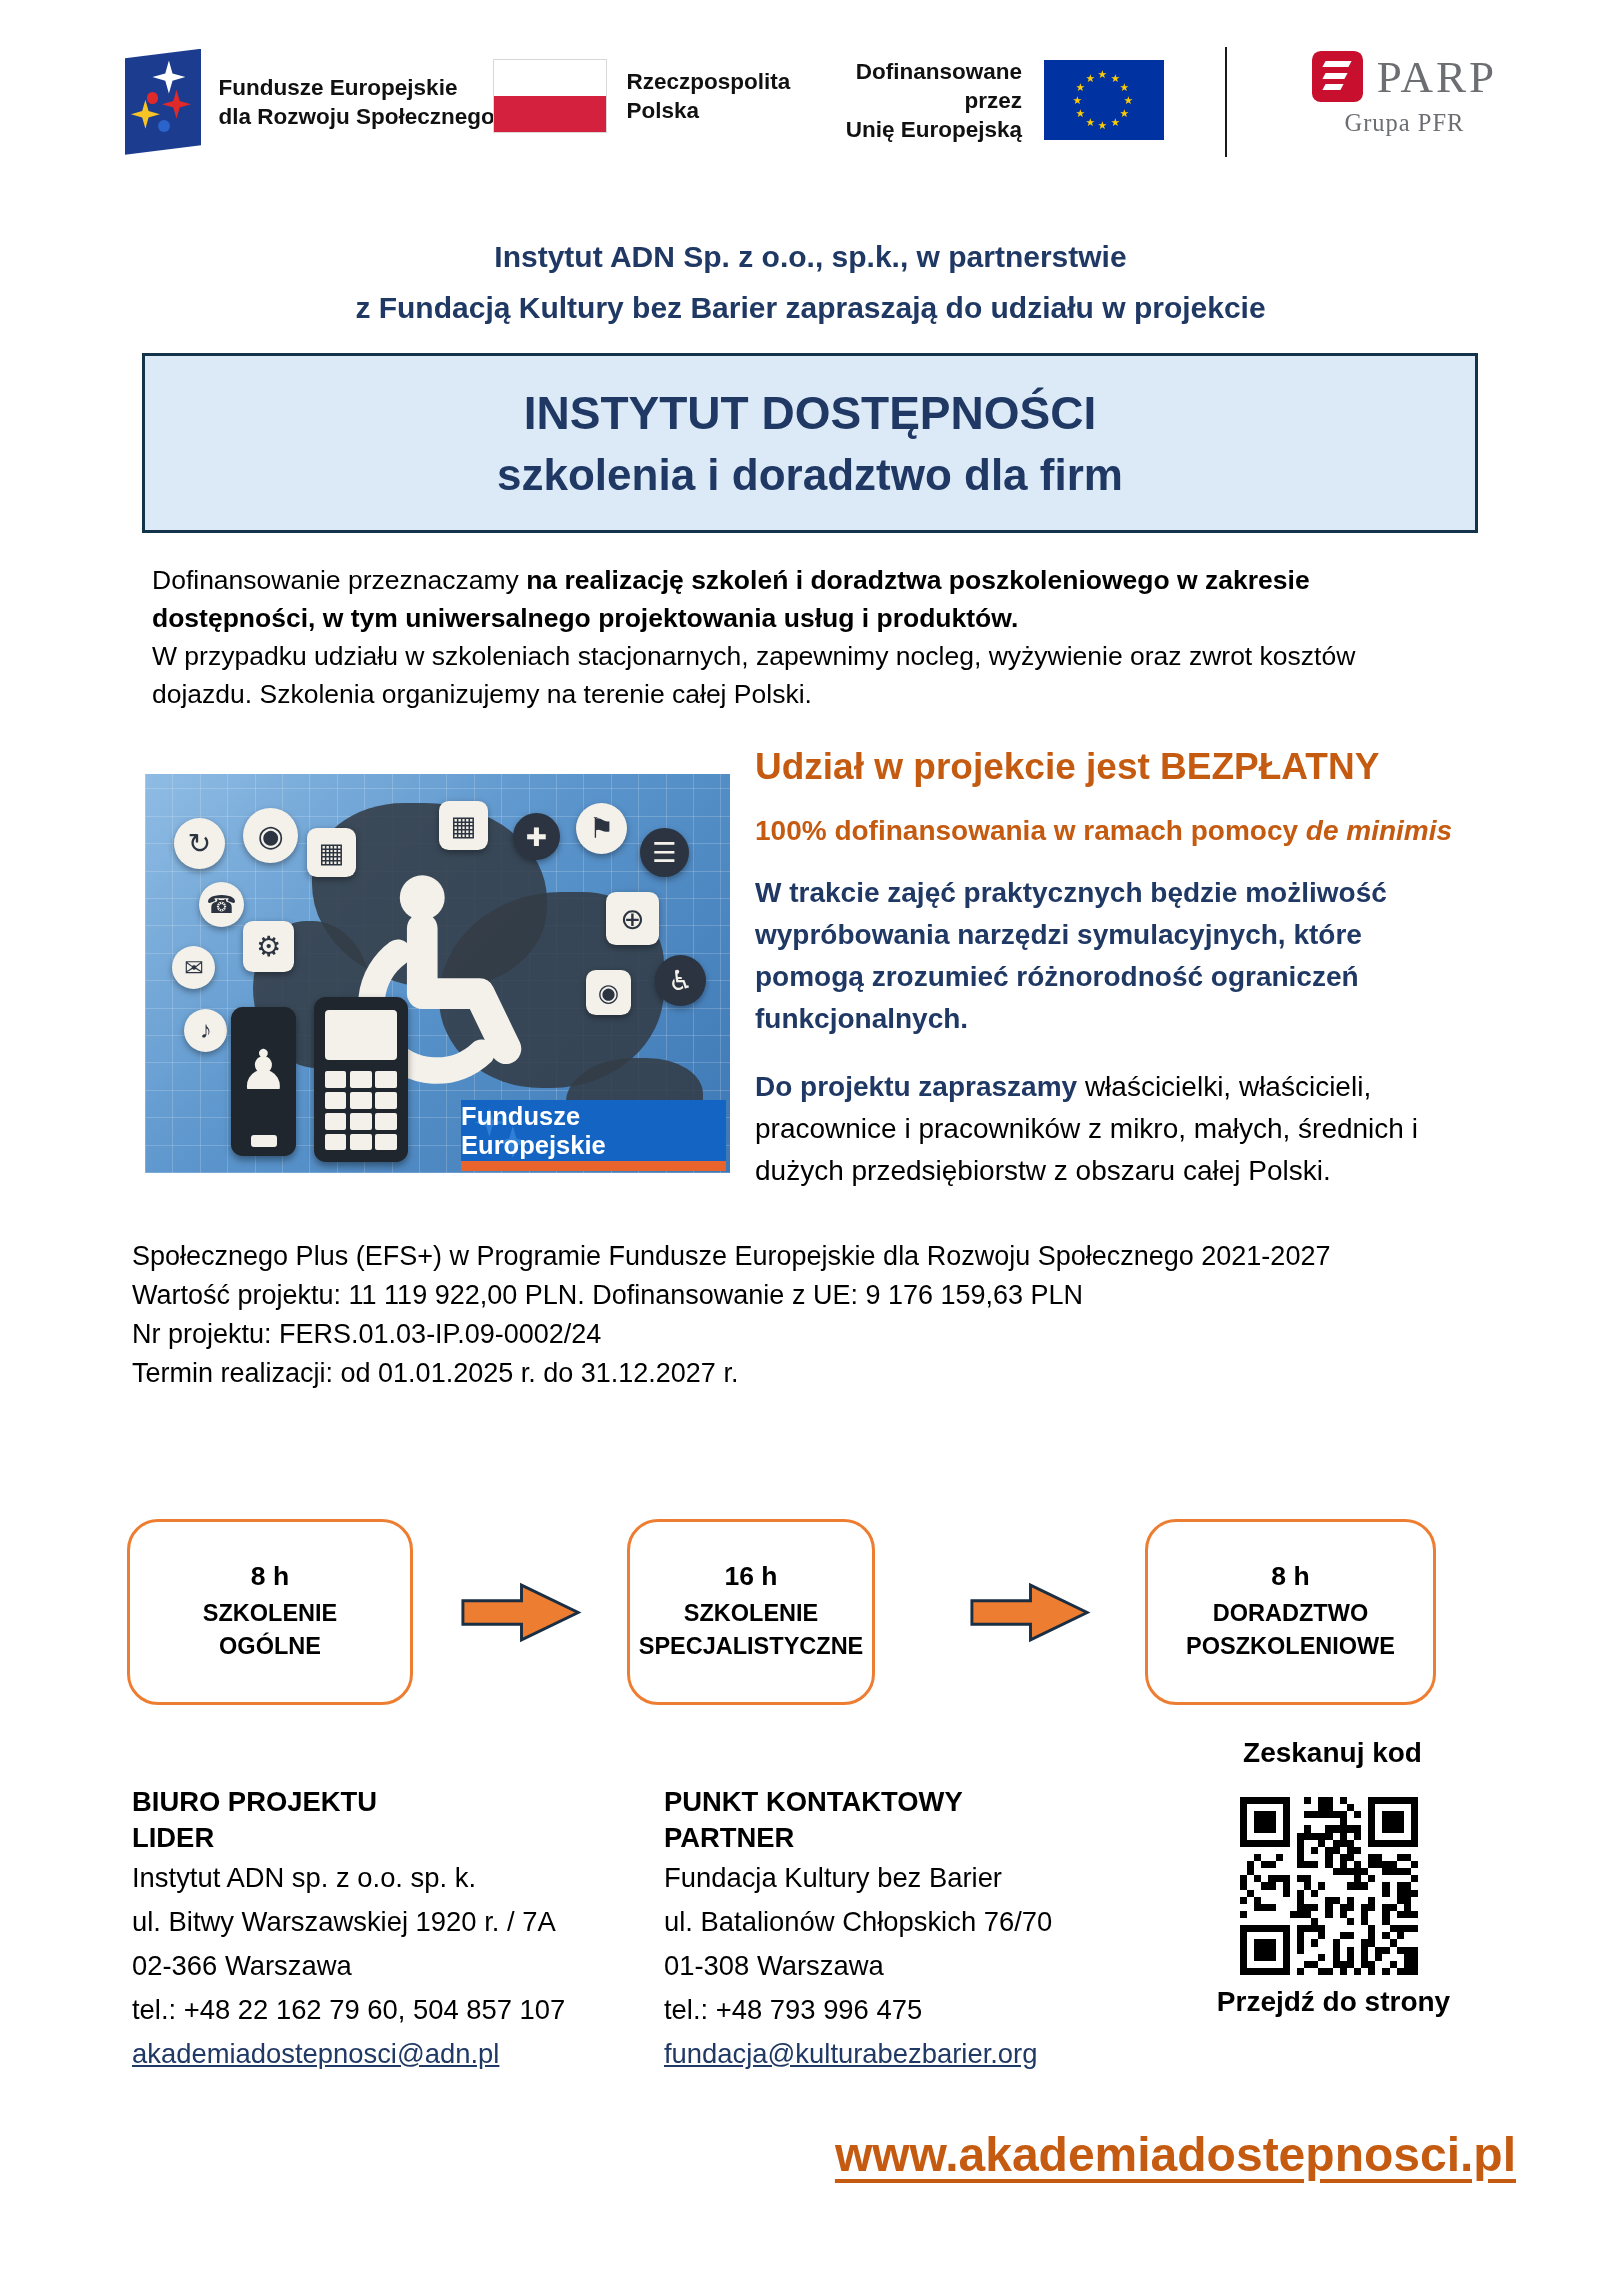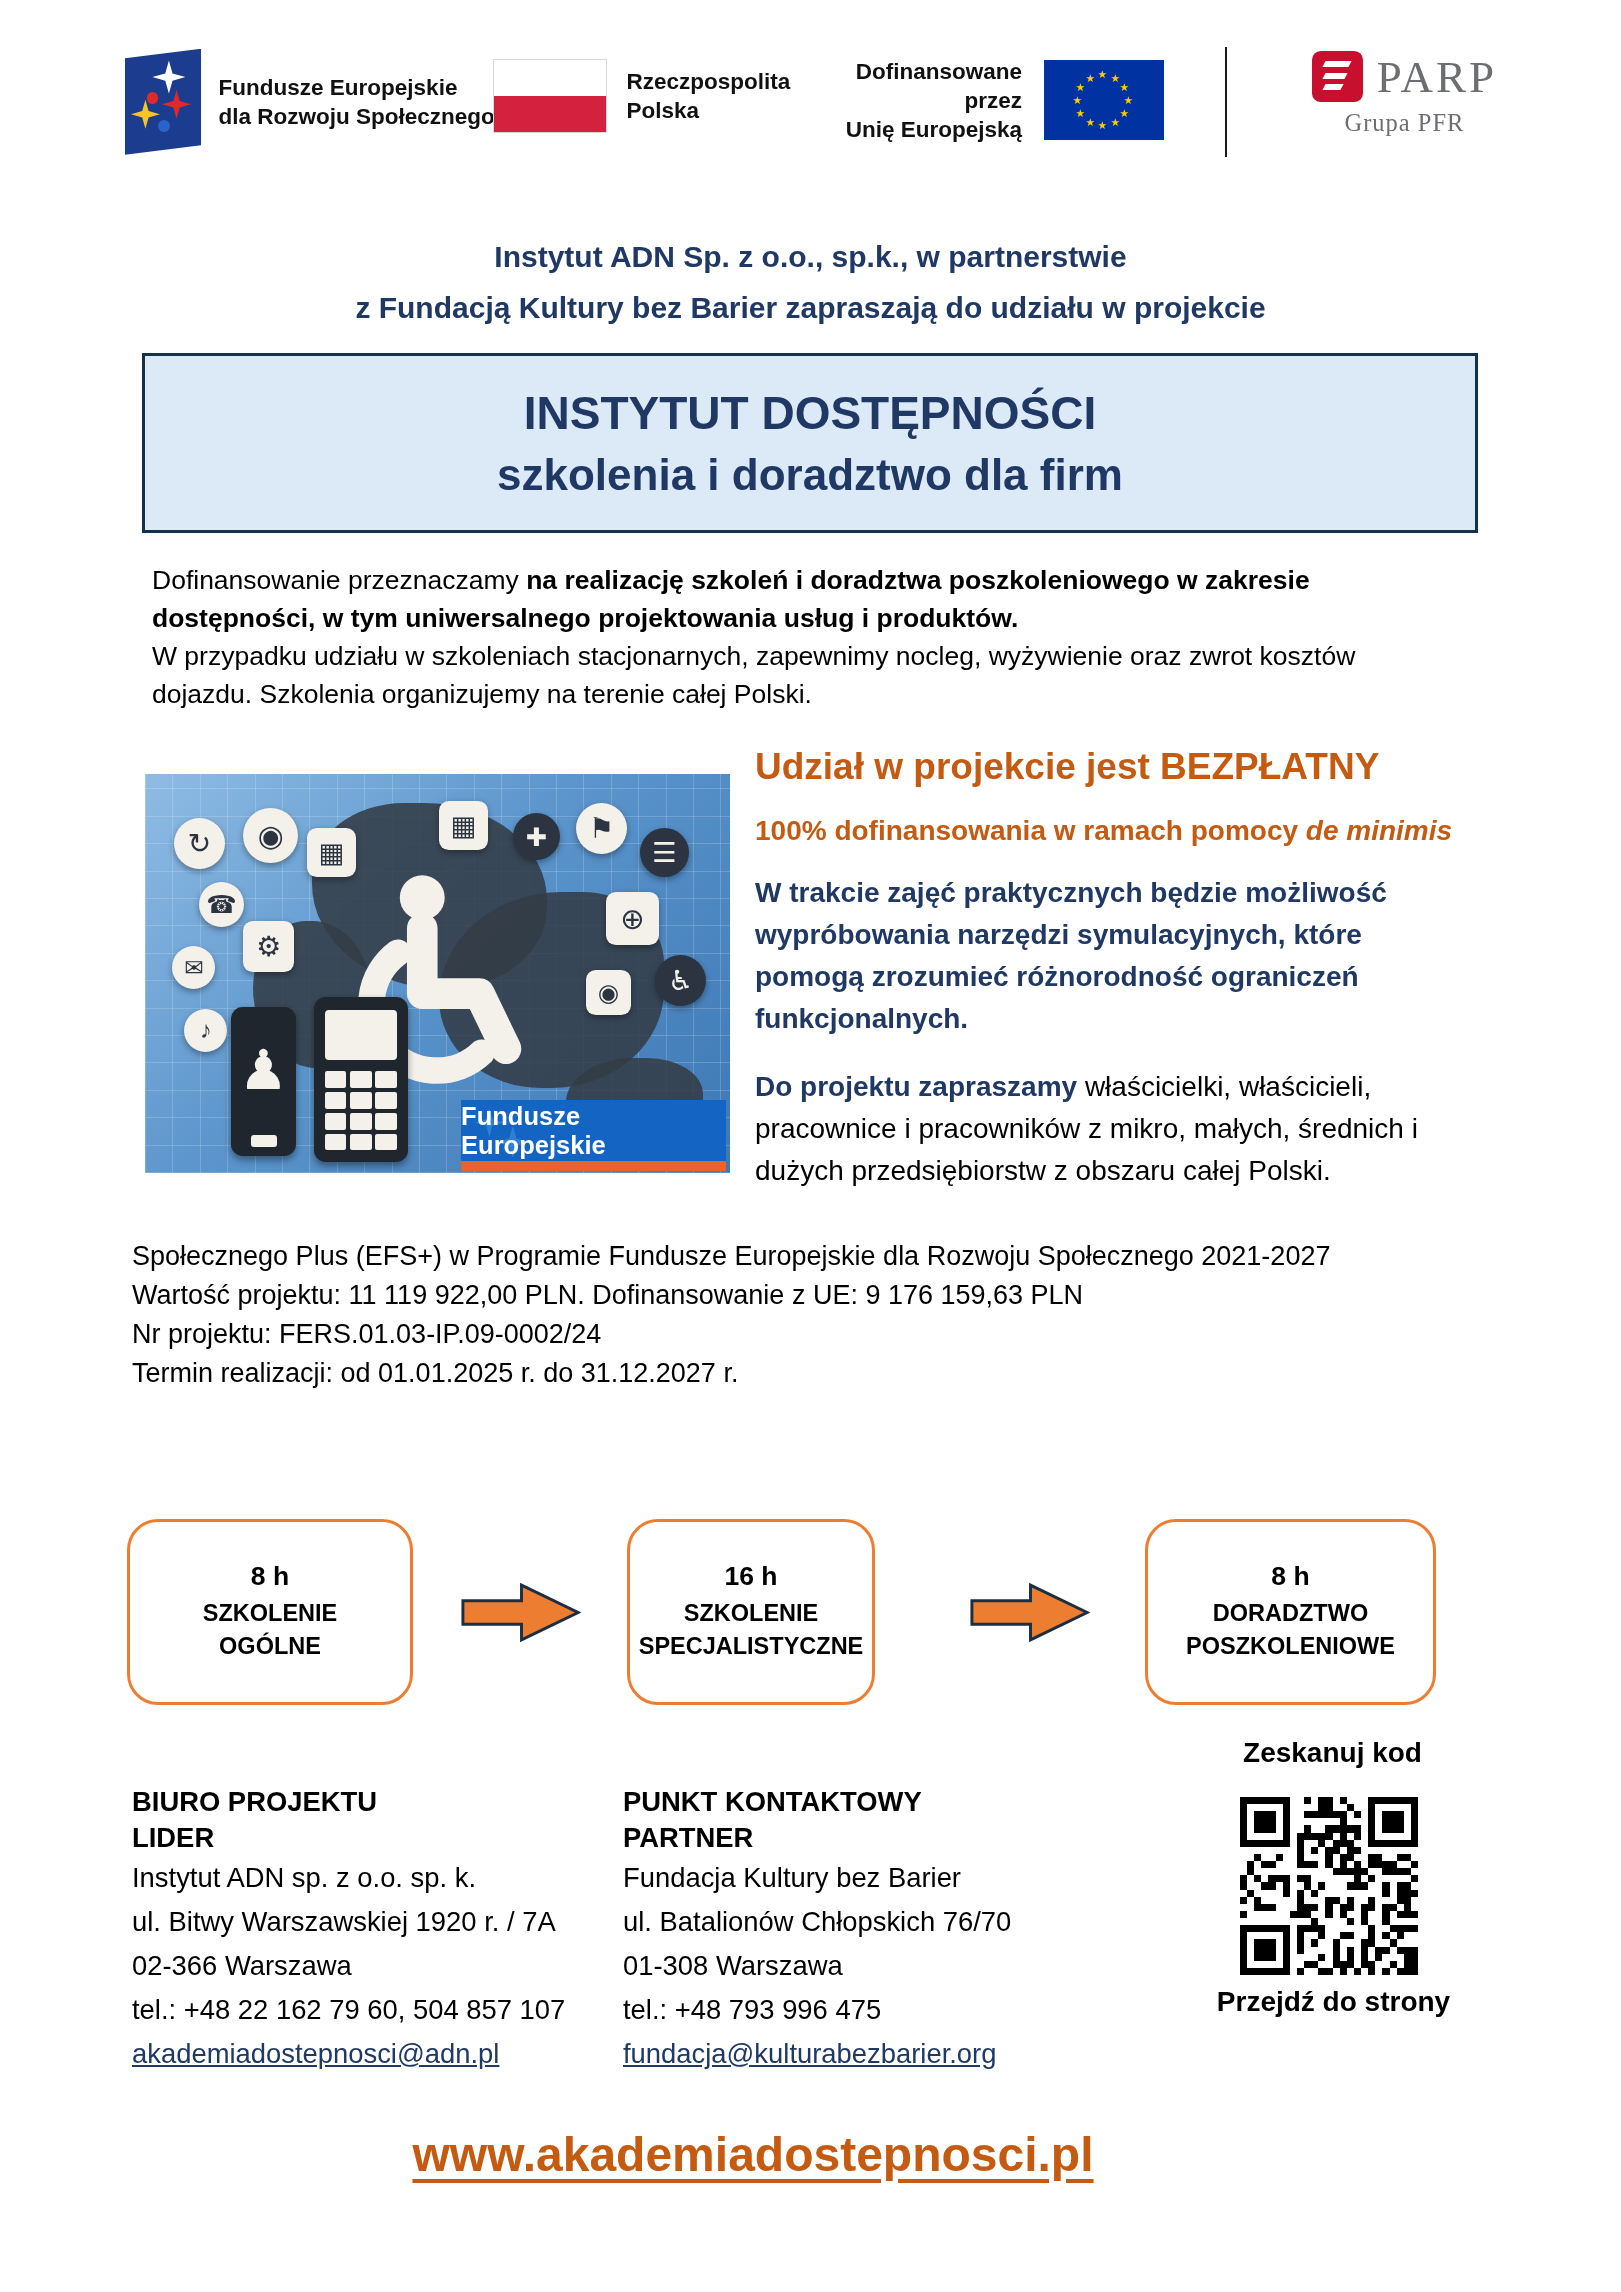--- a/index.html
+++ b/index.html
@@ -111,29 +111,29 @@
   .arrow{position:absolute;top:61px;width:125px;height:65px;}
   .arrow1{left:459px;}
   .arrow2{left:968px;}
   
   .contact{position:absolute;top:1784px;width:480px;font-size:27.4px;color:#000;}
   .contact .hd{font-weight:bold;font-size:27.4px;line-height:36px;}
   .contact .ln{line-height:44px;}
   .contact .ln:first-of-type{margin-top:7.8px;}
   .contact a{color:var(--link);text-decoration:underline;line-height:44px;}
   .contact1{left:132px;}
-  .contact2{left:623px;}
+  .contact2{left:664px;}
   .qr-label{position:absolute;left:1210px;top:1737px;width:245px;text-align:center;
     font-weight:bold;font-size:28px;color:#000;}
   .qr-box{position:absolute;left:1238px;top:1797px;width:182px;height:178px;}
   .qr-box svg{width:100%;height:100%;shape-rendering:crispEdges;}
   .qr-caption{position:absolute;left:1198px;top:1986px;width:271px;text-align:center;
     font-weight:bold;font-size:28px;color:#000;}
   
-  .site-link{position:absolute;left:4px;top:2127px;width:1498px;text-align:center;}
+  .site-link{position:absolute;left:18px;top:2127px;width:1498px;text-align:right;}
   .site-link a{color:var(--accent);font-weight:bold;font-size:48px;text-decoration:underline;text-underline-offset:7.8px;}
 </style>
 </head>
 <body>
 
 <div class="page">
 
   <header class="logos">
     <div class="logo-fe">
       <div class="fe-flag">

